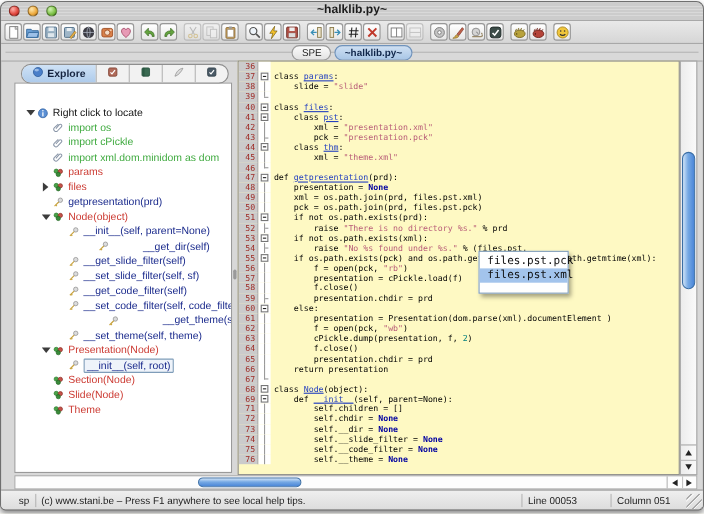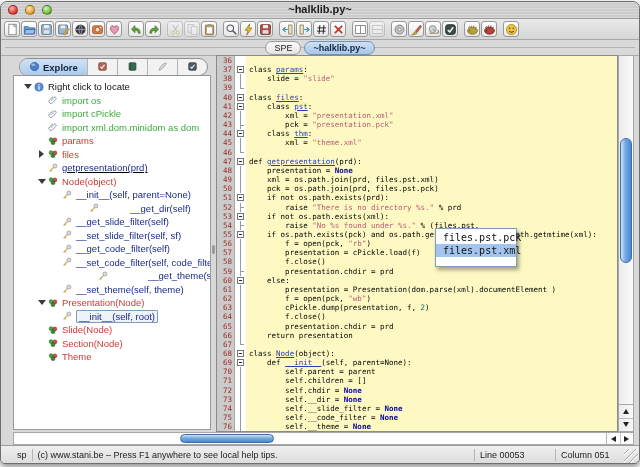--- a/index.html
+++ b/index.html
@@ -34,21 +34,21 @@
     border:1px solid #9a9a9a;border-radius:7px;position:relative;}
   .dtab.active{background:linear-gradient(#cfe0f3,#a9c6e6);border-color:#6f93bd;color:#10264a;font-weight:bold;}
   
   .side-tabs{position:absolute;left:18px;top:56px;height:16px;display:inline-flex;border:1px solid #8f8f8f;
     border-radius:9px;background:#f2f2f2;overflow:hidden;z-index:3;}
   .stab{display:flex;align-items:center;gap:3px;padding:0 9px;border-right:1px solid #b5b5b5;box-sizing:border-box;}
   .stab:last-child{border-right:none;}
   .stab.active{background:linear-gradient(#cfe2f6,#aecbeb);align-items:center;}
   .stab .lbl{font-size:9.5px;font-weight:bold;color:#15233f;}
   .tree-panel{position:absolute;left:12px;top:73px;width:198px;height:355px;background:#fff;
-    border:1px solid #9a9a9a;box-sizing:border-box;overflow:hidden;padding-top:4px;}
+    border:1px solid #9a9a9a;box-sizing:border-box;overflow:hidden;padding-top:20px;}
   .trow{height:13.5px;display:flex;align-items:center;font-size:9.5px;white-space:nowrap;}
   .slot{width:11px;display:flex;align-items:center;justify-content:center;flex:none;}
   .arr-d{width:0;height:0;border-left:4px solid transparent;border-right:4px solid transparent;border-top:5px solid #3c3c3c;}
   .arr-r{width:0;height:0;border-top:4px solid transparent;border-bottom:4px solid transparent;border-left:5px solid #3c3c3c;}
   .ticon{width:12px;height:11px;flex:none;display:flex;align-items:center;justify-content:center;margin-right:3px;}
   .tl-black{color:#111;} .tl-green{color:var(--import-green);} .tl-red{color:var(--class-red);} .tl-blue{color:var(--def-navy);}
   .tsel{border:1px solid #7f9db9;background:#eef3fa;border-radius:1px;padding:0 2px;}
   
   .splitter{position:absolute;left:210px;top:53px;width:5px;height:377px;}
   .knob{position:absolute;left:1px;top:190px;width:3px;height:9px;background:#9a9a9a;border-radius:2px;}
@@ -452,21 +452,21 @@
           </span>
           <span class="ticon">
             <svg width="10" height="10" viewBox="0 0 16 16">
               <circle cx="5" cy="5.8" r="3.1" fill="#4aa34a" stroke="#2a7a2a"></circle>
               <circle cx="11" cy="6.2" r="3.1" fill="#c4524a" stroke="#8a2a22"></circle>
               <circle cx="8" cy="10.6" r="3.1" fill="#3a8a3a" stroke="#1f661f"></circle>
             </svg>
           </span>
           <span class="tl-red">files</span>
         </div>
-        <div class="trow" style="padding-left: 22px; text-decoration: underline;">
+        <div class="trow" style="padding-left: 22px;">
           <span class="slot"></span>
           <span class="ticon">
             <svg width="10" height="10" viewBox="0 0 16 16">
               <path d="M2.5 13.5 L9 7" stroke="#c8a23c" stroke-width="1.7"></path>
               <path d="M4.5 13.5 L6 12" stroke="#c8a23c" stroke-width="1.7"></path>
               <circle cx="11" cy="4.8" r="3.2" fill="#dcdcdc" stroke="#8a8a8a"></circle>
             </svg>
           </span>
           <span class="tl-blue">getpresentation(prd)</span>
         </div>
@@ -597,32 +597,32 @@
         </div>
         <div class="trow" style="padding-left: 22px;">
           <span class="slot"></span>
           <span class="ticon">
             <svg width="10" height="10" viewBox="0 0 16 16">
               <circle cx="5" cy="5.8" r="3.1" fill="#4aa34a" stroke="#2a7a2a"></circle>
               <circle cx="11" cy="6.2" r="3.1" fill="#c4524a" stroke="#8a2a22"></circle>
               <circle cx="8" cy="10.6" r="3.1" fill="#3a8a3a" stroke="#1f661f"></circle>
             </svg>
           </span>
-          <span class="tl-red">Slide(Node)</span>
+          <span class="tl-red">Section(Node)</span>
         </div>
         <div class="trow" style="padding-left: 22px;">
           <span class="slot"></span>
           <span class="ticon">
             <svg width="10" height="10" viewBox="0 0 16 16">
               <circle cx="5" cy="5.8" r="3.1" fill="#4aa34a" stroke="#2a7a2a"></circle>
               <circle cx="11" cy="6.2" r="3.1" fill="#c4524a" stroke="#8a2a22"></circle>
               <circle cx="8" cy="10.6" r="3.1" fill="#3a8a3a" stroke="#1f661f"></circle>
             </svg>
           </span>
-          <span class="tl-red">Section(Node)</span>
+          <span class="tl-red">Slide(Node)</span>
         </div>
         <div class="trow" style="padding-left: 22px;">
           <span class="slot"></span>
           <span class="ticon">
             <svg width="10" height="10" viewBox="0 0 16 16">
               <circle cx="5" cy="5.8" r="3.1" fill="#4aa34a" stroke="#2a7a2a"></circle>
               <circle cx="11" cy="6.2" r="3.1" fill="#c4524a" stroke="#8a2a22"></circle>
               <circle cx="8" cy="10.6" r="3.1" fill="#3a8a3a" stroke="#1f661f"></circle>
             </svg>
           </span>
@@ -797,25 +797,20 @@
         </div>
         <div class="cl">
           <span class="num">68</span>
           <span class="fold f-box"></span>
           <span class="code"><span class="tok-k">class</span><span class="tok-p"> </span><span class="tok-d">Node</span><span class="tok-p">(object):</span></span>
         </div>
         <div class="cl">
           <span class="num">69</span>
           <span class="fold f-box"></span>
           <span class="code"><span class="tok-p">    </span><span class="tok-k">def</span><span class="tok-p"> </span><span class="tok-d">__init__</span><span class="tok-p">(self, parent=None):</span></span>
-        </div>
-        <div class="cl">
-          <span class="num">70</span>
-          <span class="fold f-line"></span>
-          <span class="code"><span class="tok-p">        self.parent = parent</span></span>
         </div>
         <div class="cl">
           <span class="num">71</span>
           <span class="fold f-line"></span>
           <span class="code"><span class="tok-p">        self.children = []</span></span>
         </div>
         <div class="cl">
           <span class="num">72</span>
           <span class="fold f-line"></span>
           <span class="code"><span class="tok-p">        self.chdir = </span><span class="tok-c">None</span></span>

